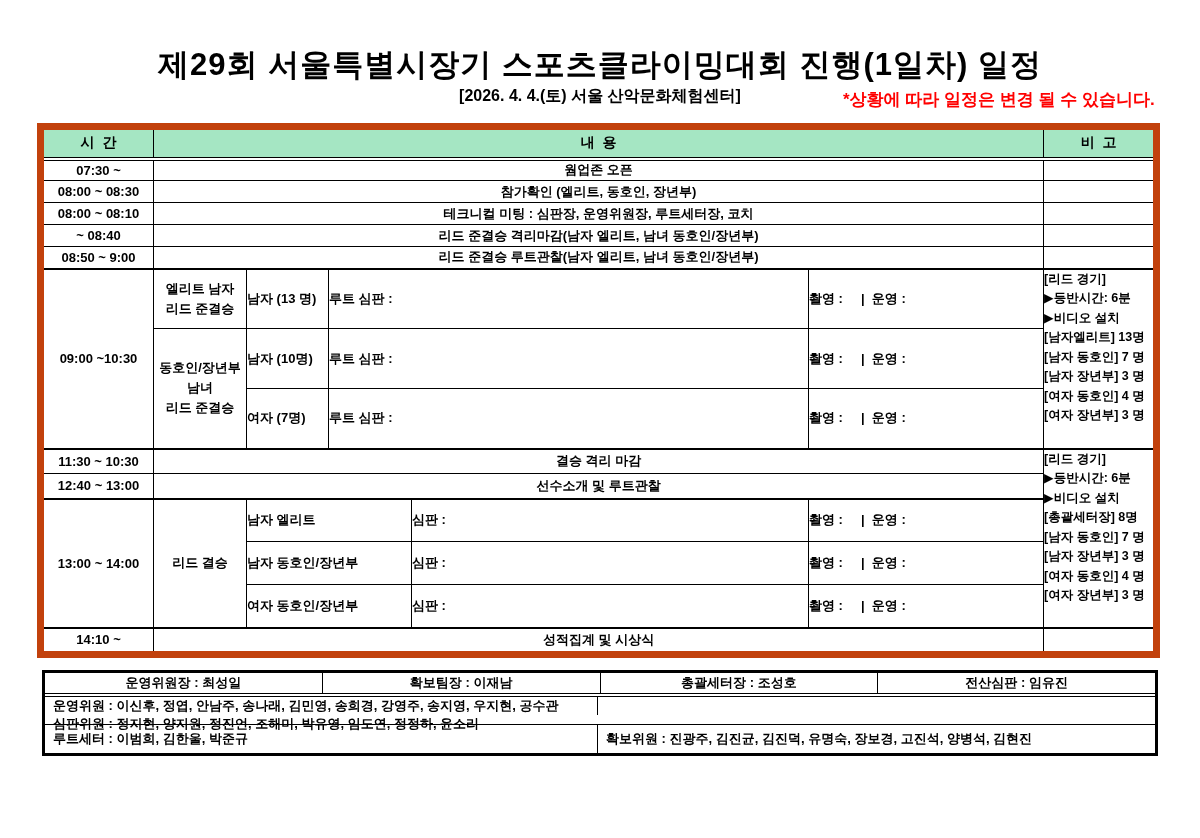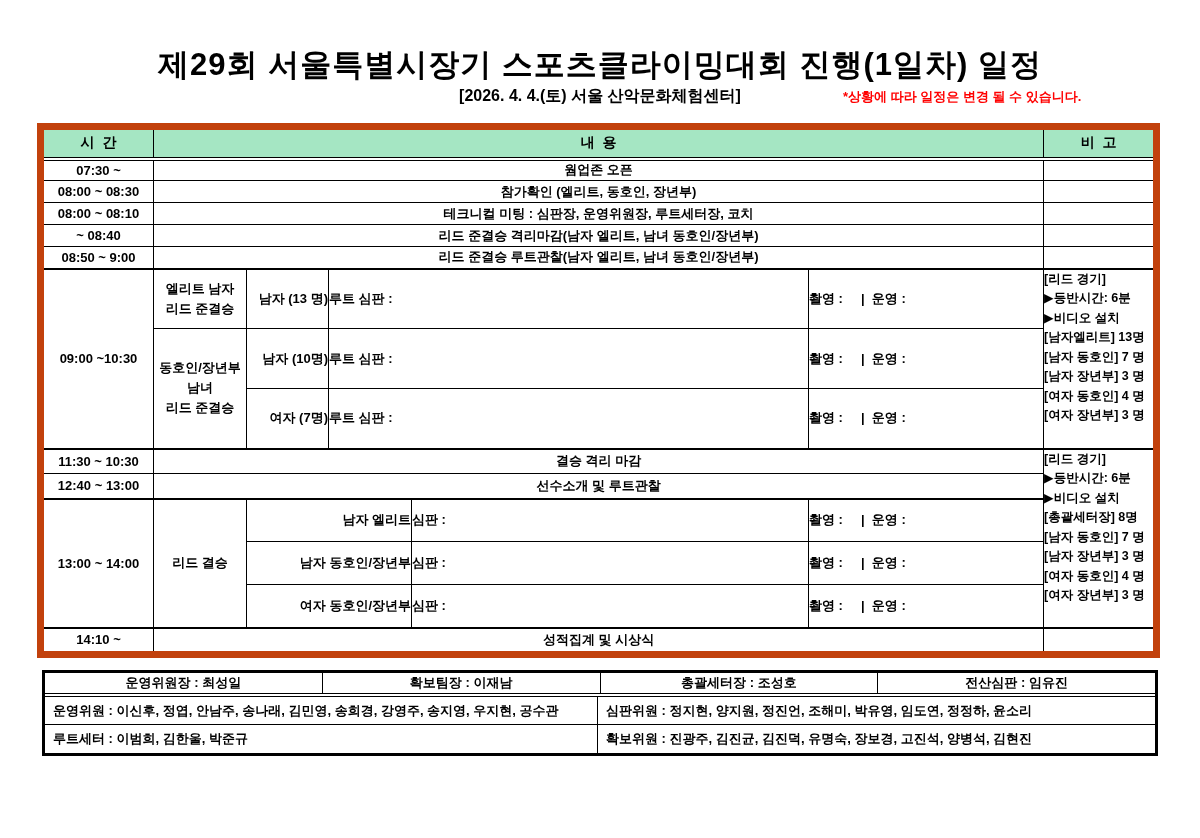--- a/index.html
+++ b/index.html
@@ -12,21 +12,21 @@
   }
   .page-title {
     position:absolute; top:44px; left:0; width:1200px;
     text-align:center; font-size:31px; letter-spacing:1px;
   }
   .sub-row { position:absolute; top:86px; left:0; width:1200px; height:20px; }
   .page-subtitle {
     position:absolute; left:0; width:1200px; text-align:center; font-size:16px;
   }
   .page-notice {
-    position:absolute; left:843px; top:2px; font-size:13px; color:var(--notice-red);
+    position:absolute; left:843px; top:2px; font-size:17px; color:var(--notice-red);
   }
 
   table.main {
     position:absolute; left:37px; top:123px;
     border-collapse:collapse; table-layout:fixed; width:1116px;
     border:7px solid #c2410c;
   }
   table.main td, table.main th { border:1.5px solid #000; padding:0; font-size:13px; overflow:hidden; }
   table.main th {
     background:var(--header-bg); border-bottom:4px double #000;
@@ -37,33 +37,33 @@
   tr.r-semi     { height:60px; }
   tr.r-mid      { height:25px; }
   tr.r-final    { height:43px; }
   tr.r-last     { height:27px; }
   tr.sep-top td    { border-top:2.5px solid #000; }
   tr.sep-bottom td { border-bottom:2.5px solid #000; }
 
   td.time    { text-align:center; }
   td.content { text-align:center; }
   td.group   { text-align:center; white-space:pre-line; line-height:20px; }
-  td.cat     { text-align:right; }
+  td.cat     { text-align:left; }
   td.judge   { text-align:left; padding-left:10px; }
   td.ops     { text-align:left; padding-left:10px; white-space:pre; }
   td.note    { vertical-align:top; padding:4px 2px 0 5px; }
   td.note .nline { font-size:12.5px; line-height:19.5px; white-space:pre; }
 
   .officials {
     position:absolute; left:42px; top:670px; width:1116px;
     border:3px solid #000;
   }
   .orow { display:flex; width:100%; }
   .orow1 { height:24px; border-bottom:4px double #000; }
-  .orow2 { height:28px; border-bottom:1.5px solid #000; }
+  .orow2 { height:28px; border-bottom:1.5px solid #000;flex-direction:column; }
   .orow3 { height:28px; }
   .ocell {
     font-size:13px; display:flex; align-items:center; justify-content:center;
   }
   .orow1 .ocell { flex:1; border-right:1.5px solid #000; }
   .orow1 .ocell:last-child { border-right:none; }
   .ocell-wide-l { width:553px; border-right:1.5px solid #000; justify-content:flex-start; padding-left:8px; }
   .ocell-wide-r { flex:1; justify-content:flex-start; padding-left:8px; }
 </style>
 </head>

